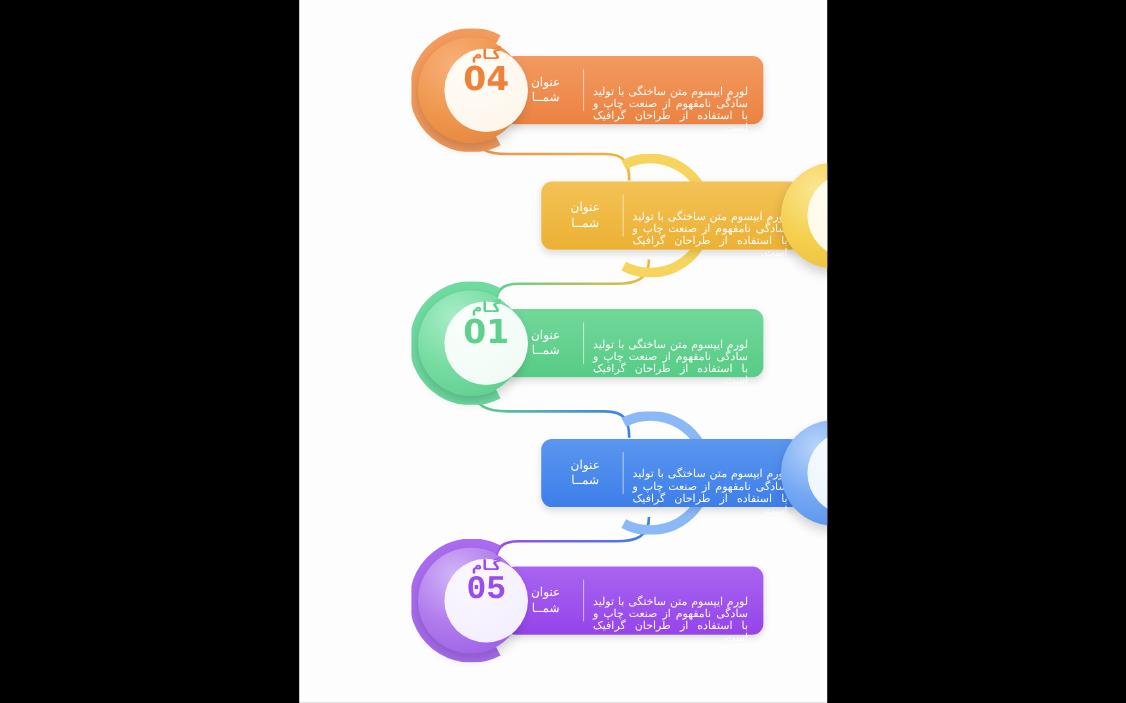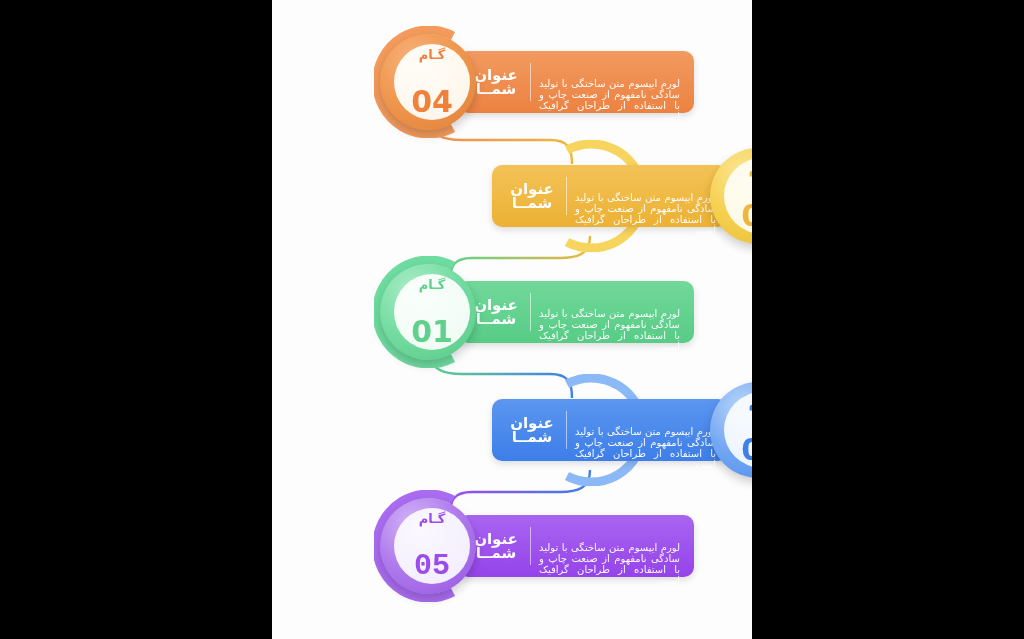--- a/index.html
+++ b/index.html
@@ -32,40 +32,39 @@
     position:relative; width:104px; height:104px; flex:0 0 104px; z-index:4;
   }
   .ring {
     position:absolute; left:4px; top:4px; width:96px; height:96px; border-radius:50%;
   }
   .ring::after{
     content:""; position:absolute; left:0; top:0; right:0; bottom:0; border-radius:50%;
     box-shadow:0 5px 10px rgba(0,0,0,.18);
   }
   .core {
-    position:absolute; left:18px; top:14px; width:76px; height:76px; border-radius:50%;
-    display:flex; flex-direction:column; align-items:center; justify-content:center;
+    position:absolute; left:28px; top:14px; width:76px; height:76px; border-radius:50%;
+    display:flex; flex-direction:column; align-items:center; justify-content:flex-start;
     line-height:1;
-    gap:25px;
   }
   .gam { font-size:13px; font-weight:700; letter-spacing:1px; margin-bottom:1px; direction:rtl; }
   .num { font-size:30px; font-weight:800; letter-spacing:0px; }
 
   
   .bar {
     position:relative; height:62px; flex:0 0 236px; border-radius:10px;
     display:flex; align-items:center; direction:rtl;
     box-shadow:0 3px 7px rgba(0,0,0,.13);
   }
   .bar.side-right { margin-left:-22px; padding:0 14px 0 12px; }
   .bar.side-left  { margin-right:-22px; padding:0 12px 0 14px; }
 
   .bar-title {
-    flex:0 0 52px; text-align:center; color:#ffffff; font-weight:700;
-    font-size:15px; line-height:14px; direction:rtl;
+    flex:0 0 52px; text-align:center; color:#ffffff; font-weight:400;
+    font-size:11px; line-height:14px; direction:rtl;
   }
   .divider { flex:0 0 1px; align-self:stretch; margin:12px 8px; background:rgba(255,255,255,.55); }
   .bar-body {
     flex:1 1 auto; color:#ffffff; font-size:10px; line-height:11px;
     text-align:justify; direction:rtl; opacity:.97;margin-top:36px;
   }
 </style>
 </head>
 <body>
 

